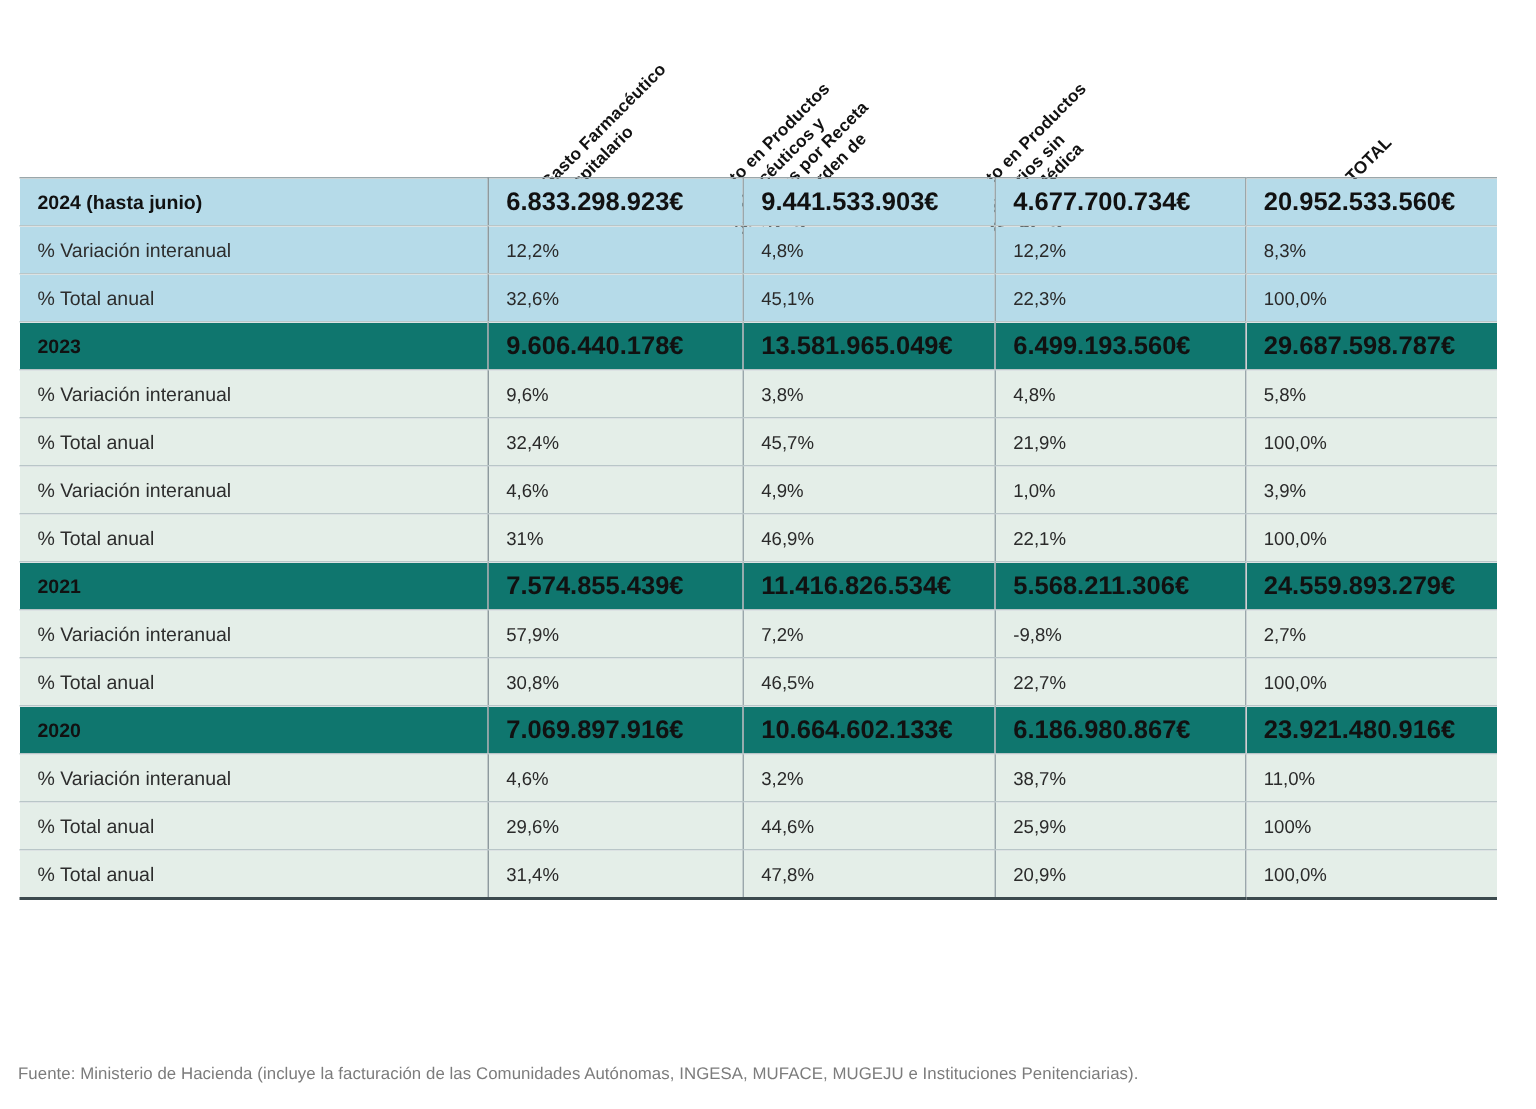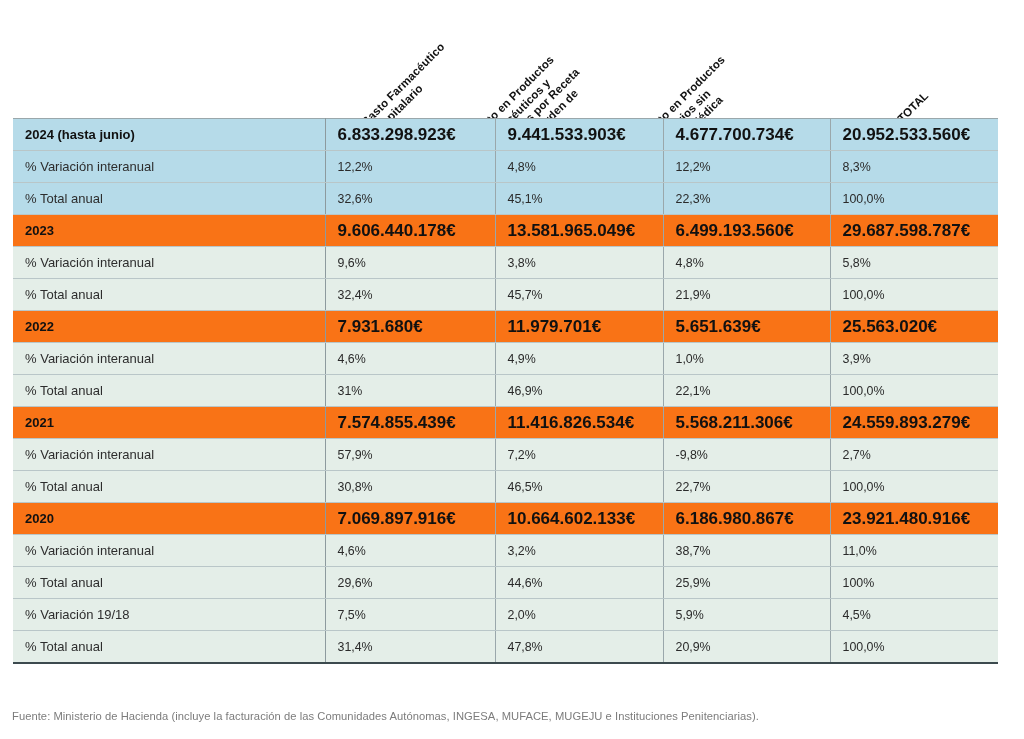--- a/index.html
+++ b/index.html
@@ -95,21 +95,21 @@
     border-top: 1px solid #9aa7ab;
   }
 
   
   .blue td { background: #b6dbe9; }
   .blue.year-row td { background: #b6dbe9; }
   .blue td { border-bottom-color: #93bfcf; }
   .blue td { border-right-color: #7fadbe; }
 
   
-  .cream td { background: #f97316; border-bottom-color: #ddd9c8; margin-top: 24px; }
+  .cream td { background: #0f766e; border-bottom-color: #ddd9c8; margin-top: 24px; }
 
   
   .mint td { background: #e4eee8; border-bottom-color: #cbd9d2; }
 
   .yearlabel { font-weight: bold; font-size: 13px; color: #111111; }
   .numstrong { font-weight: bold; font-size: 17px; color: #111111; }
   .rowlabel { font-size: 13px; color: #2d2d2d; }
 
   
   .footnote {
@@ -179,27 +179,20 @@
             <td>4,8%</td>
             <td>5,8%</td>
           </tr>
           <tr class="mint">
             <td><span class="rowlabel">% Total anual</span></td>
             <td>32,4%</td>
             <td>45,7%</td>
             <td>21,9%</td>
             <td>100,0%</td>
           </tr>
-          <tr class="year-row cream">
-            <td><span class="yearlabel">2022</span></td>
-            <td><span class="numstrong">7.931.680€</span></td>
-            <td><span class="numstrong">11.979.701€</span></td>
-            <td><span class="numstrong">5.651.639€</span></td>
-            <td><span class="numstrong">25.563.020€</span></td>
-          </tr>
           <tr class="mint">
             <td><span class="rowlabel">% Variación interanual</span></td>
             <td>4,6%</td>
             <td>4,9%</td>
             <td>1,0%</td>
             <td>3,9%</td>
           </tr>
           <tr class="mint">
             <td><span class="rowlabel">% Total anual</span></td>
             <td>31%</td>
@@ -242,27 +235,20 @@
             <td>38,7%</td>
             <td>11,0%</td>
           </tr>
           <tr class="mint">
             <td><span class="rowlabel">% Total anual</span></td>
             <td>29,6%</td>
             <td>44,6%</td>
             <td>25,9%</td>
             <td>100%</td>
           </tr>
-          <tr class="mint">
-            <td><span class="rowlabel">% Variación 19/18</span></td>
-            <td>7,5%</td>
-            <td>2,0%</td>
-            <td>5,9%</td>
-            <td>4,5%</td>
-          </tr>
           <tr class="mint bottomrule">
             <td><span class="rowlabel">% Total anual</span></td>
             <td>31,4%</td>
             <td>47,8%</td>
             <td>20,9%</td>
             <td>100,0%</td>
           </tr>
         </tbody>
     </table>
   </div>

